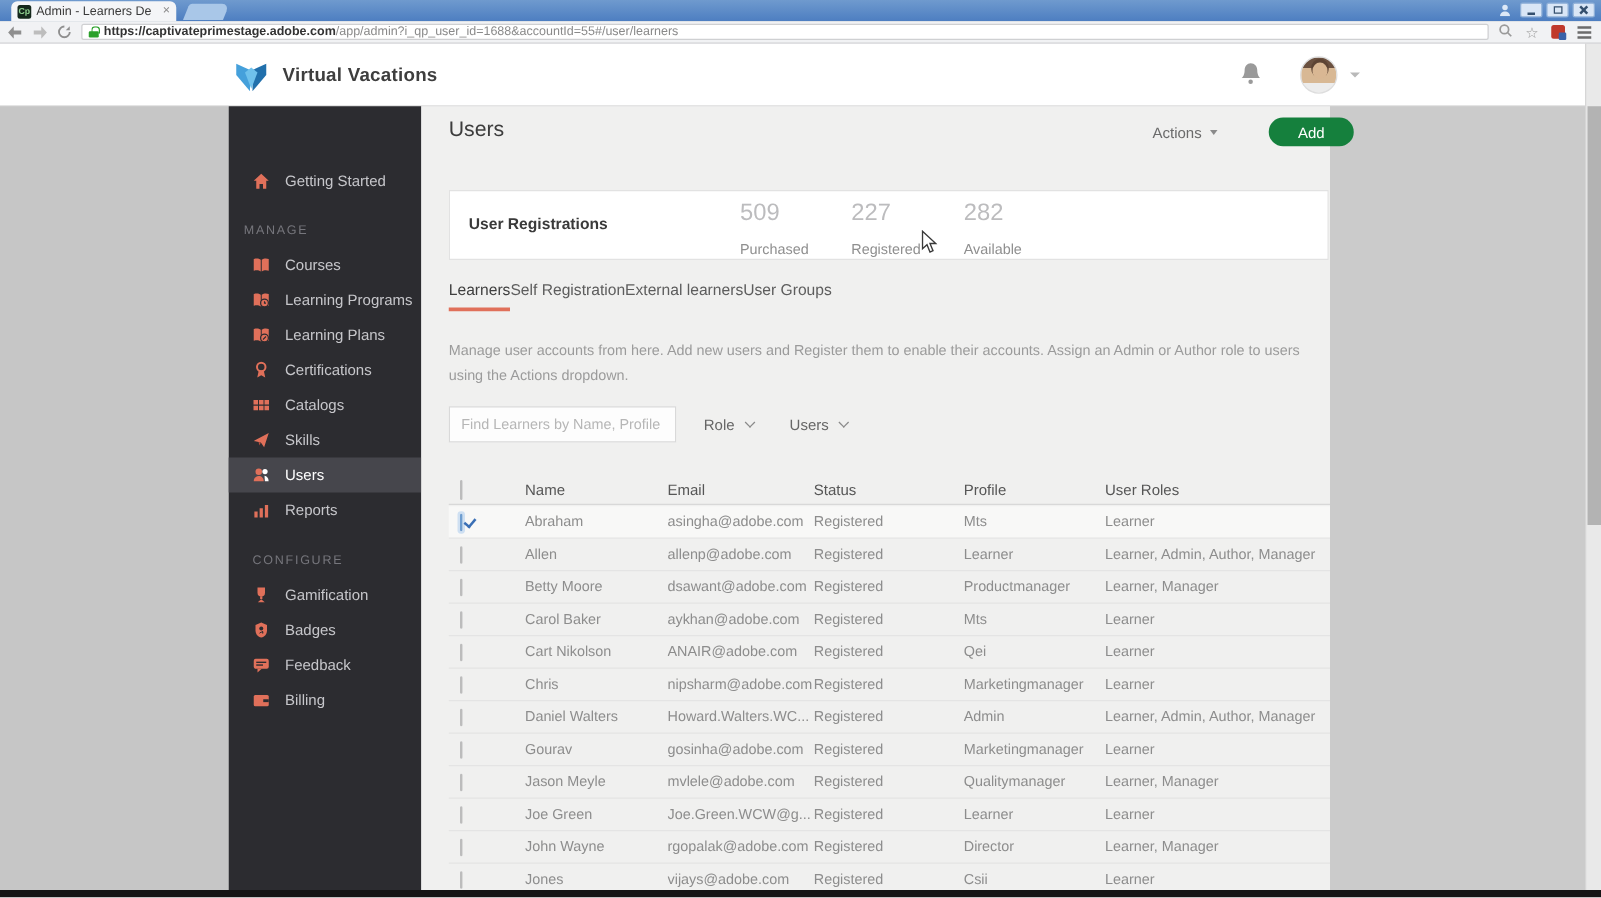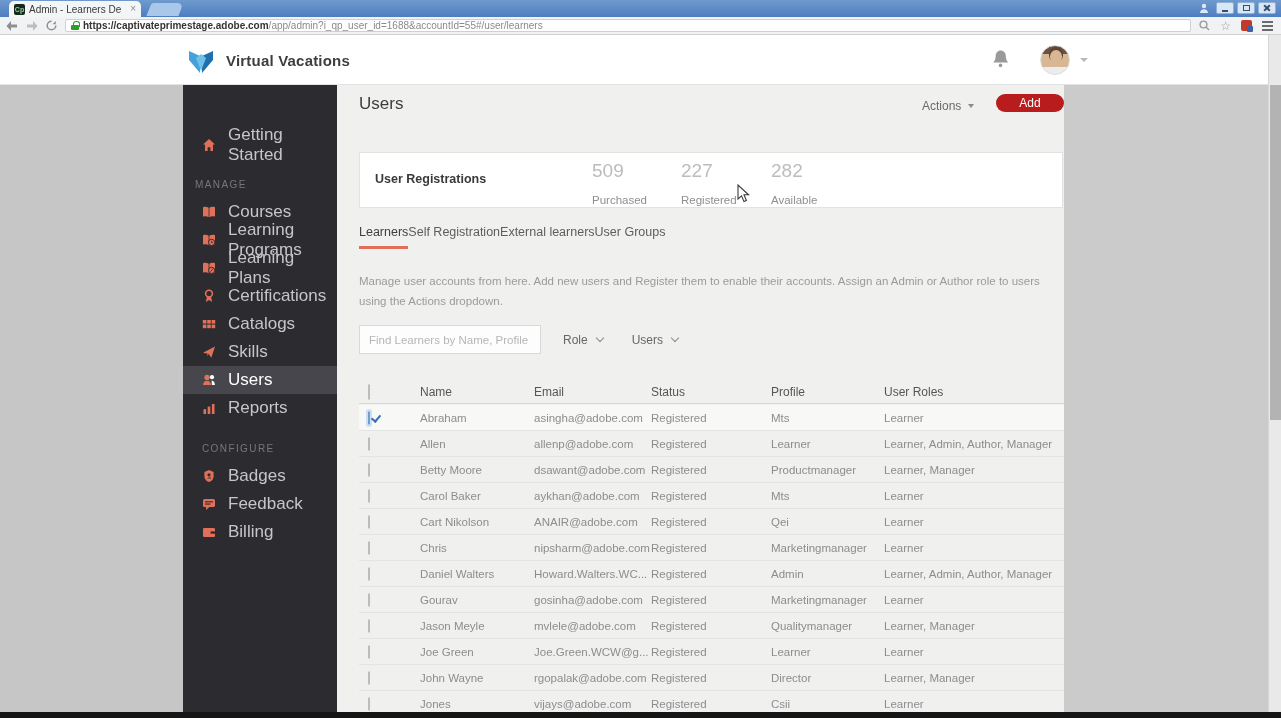--- a/index.html
+++ b/index.html
@@ -64,33 +64,33 @@
   .leftgray { position:absolute; top:85px; left:0; width:183px; bottom:6px; background:#c6c6c6; }
   .rightgray { position:absolute; top:85px; left:1064px; width:204px; bottom:6px; background:#cbcbcb; }
   .sidebar { position:absolute; top:85px; left:183px; width:154px; bottom:6px; background:#2c2c30; padding-top:46px; }
   .main { position:absolute; top:85px; left:337px; width:727px; bottom:6px; background:#f0f0ef; }
   .bottombar { position:absolute; left:0; right:0; bottom:0; height:6px; background:#151515; }
   .scrolltrack { position:absolute; top:35px; right:0; width:13px; bottom:6px; background:#e9e9e9; border-left:1px solid #d6d6d6; }
   .scrollthumb { position:absolute; top:50px; left:1px; width:11px; height:335px; background:#b3b3b3; }
 
   
   .nav-item { height:28px; display:flex; align-items:center; padding-left:19px; gap:12px;
-    font-size:17px; color:#c6c6ca; }
+    font-size:12px; color:#c6c6ca; }
   .nav-item.active { background:#46464c; color:#fff; }
   .nav-section { height:28px; display:flex; align-items:center; padding-left:19px;
     font-size:10px; letter-spacing:1.4px; color:#76767c; }
   .nav-section.s1 { margin-top:11px;padding-left:12px; } .nav-section.s2 { margin-top:12px; }
   .nav-ico { width:14px; height:14px; flex:0 0 auto; }
 
   
   .page-title { position:absolute; left:22px; top:9px; font-size:17px; color:#3d3d3d; }
   .actions { position:absolute; left:585px; top:14px; display:flex; align-items:center; gap:7px;
     font-size:12px; color:#6b6b6b; }
   .actions .caret-down { border-top-color:#8a8a8a; border-left-width:3.5px; border-right-width:3.5px; }
-  .add-btn { position:absolute; left:659px; top:9px; width:68px; height:18px; background:#b91c1c;
+  .add-btn { position:absolute; left:678px; top:9px; width:68px; height:23px; background:#15803d;
     border-radius:12px; color:#fff; font-size:12px; display:flex; align-items:center; justify-content:center; }
 
   .reg-card { position:absolute; left:22px; top:67px; width:704px; height:56px; background:#fff; border:1px solid #e2e2e2; }
   .reg-title { position:absolute; left:15px; top:19px; font-size:12.5px; font-weight:bold; color:#3a3a3a; }
   .stat { position:absolute; top:7px; }
   .stat.s0 { left:232px; } .stat.s1 { left:321px; } .stat.s2 { left:411px; }
   .stat-value { font-size:19px; color:#bcbcbe; }
   .stat-label { font-size:11.5px; color:#8f8f8f; margin-top:12px; }
 
   .tabs { position:absolute; left:22px; top:140px; display:flex; }
@@ -290,20 +290,28 @@
             <rect x="1.5" y="8.2" width="2.6" height="4.8"></rect>
             <rect x="5.7" y="5.6" width="2.6" height="7.4"></rect>
             <rect x="9.9" y="3" width="2.6" height="10"></rect>
           </g>
         </svg>
       <span>Reports</span>
     </div>
     <div class="nav-section s2">CONFIGURE</div>
     <div class="nav-item">
       <svg class="nav-ico" viewBox="0 0 14 14">
+          <path d="M4 1h6v4.2a3 3 0 0 1-6 0Z" fill="#e0705a"></path>
+          <rect x="6.1" y="8" width="1.8" height="2.2" fill="#e0705a"></rect>
+          <path d="M4.2 12.8 7 10.4l2.8 2.4Z" fill="#e0705a"></path>
+        </svg>
+      <span>Gamification</span>
+    </div>
+    <div class="nav-item">
+      <svg class="nav-ico" viewBox="0 0 14 14">
           <path d="M7 1l4.6 2v4.3c0 3-2 5-4.6 5.7-2.6-.7-4.6-2.7-4.6-5.7V3Z" fill="#e0705a"></path>
           <circle cx="7" cy="5.8" r="1.6" fill="#2c2c30"></circle>
           <path d="M5.6 9.6 7 8.6l1.4 1-0.4-1.8" fill="none" stroke="#2c2c30" stroke-width=".8"></path>
         </svg>
       <span>Badges</span>
     </div>
     <div class="nav-item">
       <svg class="nav-ico" viewBox="0 0 14 14">
           <rect x="1" y="2" width="12" height="8" rx="1.6" fill="#e0705a"></rect>
           <path d="M4 10v3l3.4-3Z" fill="#e0705a"></path>

